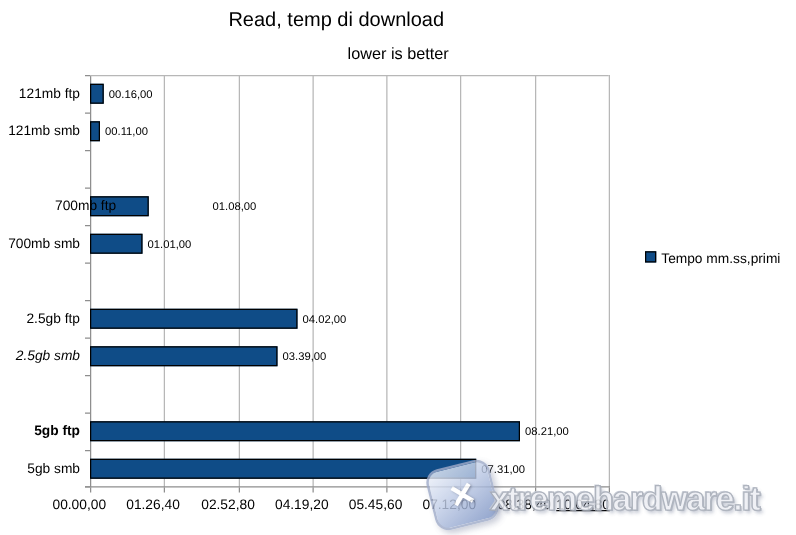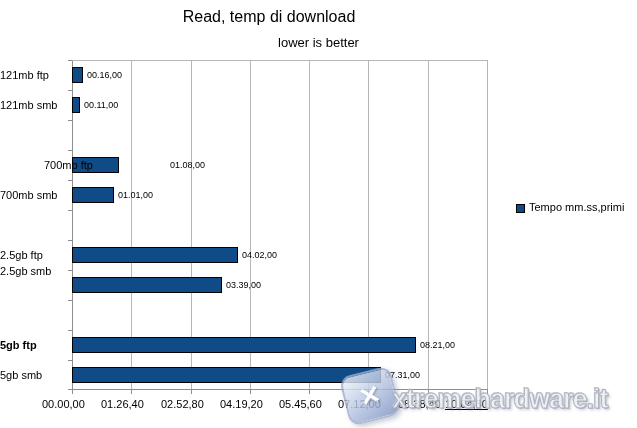--- a/index.html
+++ b/index.html
@@ -71,21 +71,21 @@
     position: absolute;
     font-size: 9px;
     line-height: 12px;
     white-space: nowrap;
     color: #000;
     z-index: 7;
   }
   .cat-label {
     position: absolute;
     left: -72px; width: 64px;
-    text-align: left;
+    text-align: right;
     font-size: 11px;
     line-height: 14px;
     white-space: nowrap;
     color: #000;
     z-index: 7;
   }
   .x-label {
     position: absolute;
     top: 338px;
     width: 60px;
@@ -93,21 +93,21 @@
     font-size: 11px;
     line-height: 13px;
     white-space: nowrap;
     color: #000;
     z-index: 7;
   }
   .legend {
     position: absolute;
     left: 516px; top: 201px;
     display: flex;
-    align-items: flex-end;
+    align-items: flex-start;
     gap: 4px;
     z-index: 2;
   }
   .legend-swatch {
     width: 9px; height: 9px;
     border: 1px solid #000;
     display: inline-block;
   }
   .legend-label {
     font-size: 11px;
@@ -209,21 +209,21 @@
       <div class="value-label" style="left: 51px; top: 99px; margin-left: 47px;">01.08,00</div>
       <div class="cat-label" style="top: 98px; padding-left: 44px;">700mb ftp</div>
       <div class="bar" style="left: 0px; top: 127px; width: 42px; background: rgb(15, 76, 135); border-color: rgb(0, 0, 0);"></div>
       <div class="value-label" style="left: 46px; top: 129px;">01.01,00</div>
       <div class="cat-label" style="top: 128px;">700mb smb</div>
       <div class="bar" style="left: 0px; top: 187px; width: 166px; background: rgb(15, 76, 135); border-color: rgb(0, 0, 0);"></div>
       <div class="value-label" style="left: 170px; top: 189px;">04.02,00</div>
       <div class="cat-label" style="top: 188px;">2.5gb ftp</div>
       <div class="bar" style="left: 0px; top: 217px; width: 150px; background: rgb(15, 76, 135); border-color: rgb(0, 0, 0);"></div>
       <div class="value-label" style="left: 154px; top: 219px;">03.39,00</div>
-      <div class="cat-label" style="top: 204px;">2.5gb smb</div>
+      <div class="cat-label" style="top: 218px; font-style: italic;">2.5gb smb</div>
       <div class="bar" style="left: 0px; top: 277px; width: 344px; background: rgb(15, 76, 135); border-color: rgb(0, 0, 0);"></div>
       <div class="value-label" style="left: 348px; top: 279px;">08.21,00</div>
       <div class="cat-label" style="top: 278px; font-weight: bold;">5gb ftp</div>
       <div class="bar" style="left: 0px; top: 307px; width: 309px; background: rgb(15, 76, 135); border-color: rgb(0, 0, 0);"></div>
       <div class="value-label" style="left: 313px; top: 309px;">07.31,00</div>
       <div class="cat-label" style="top: 308px;">5gb smb</div>
     </div>
 
   <div class="legend">
     <span class="legend-swatch" id="legend-swatch" style="background: rgb(15, 76, 135);"></span>

